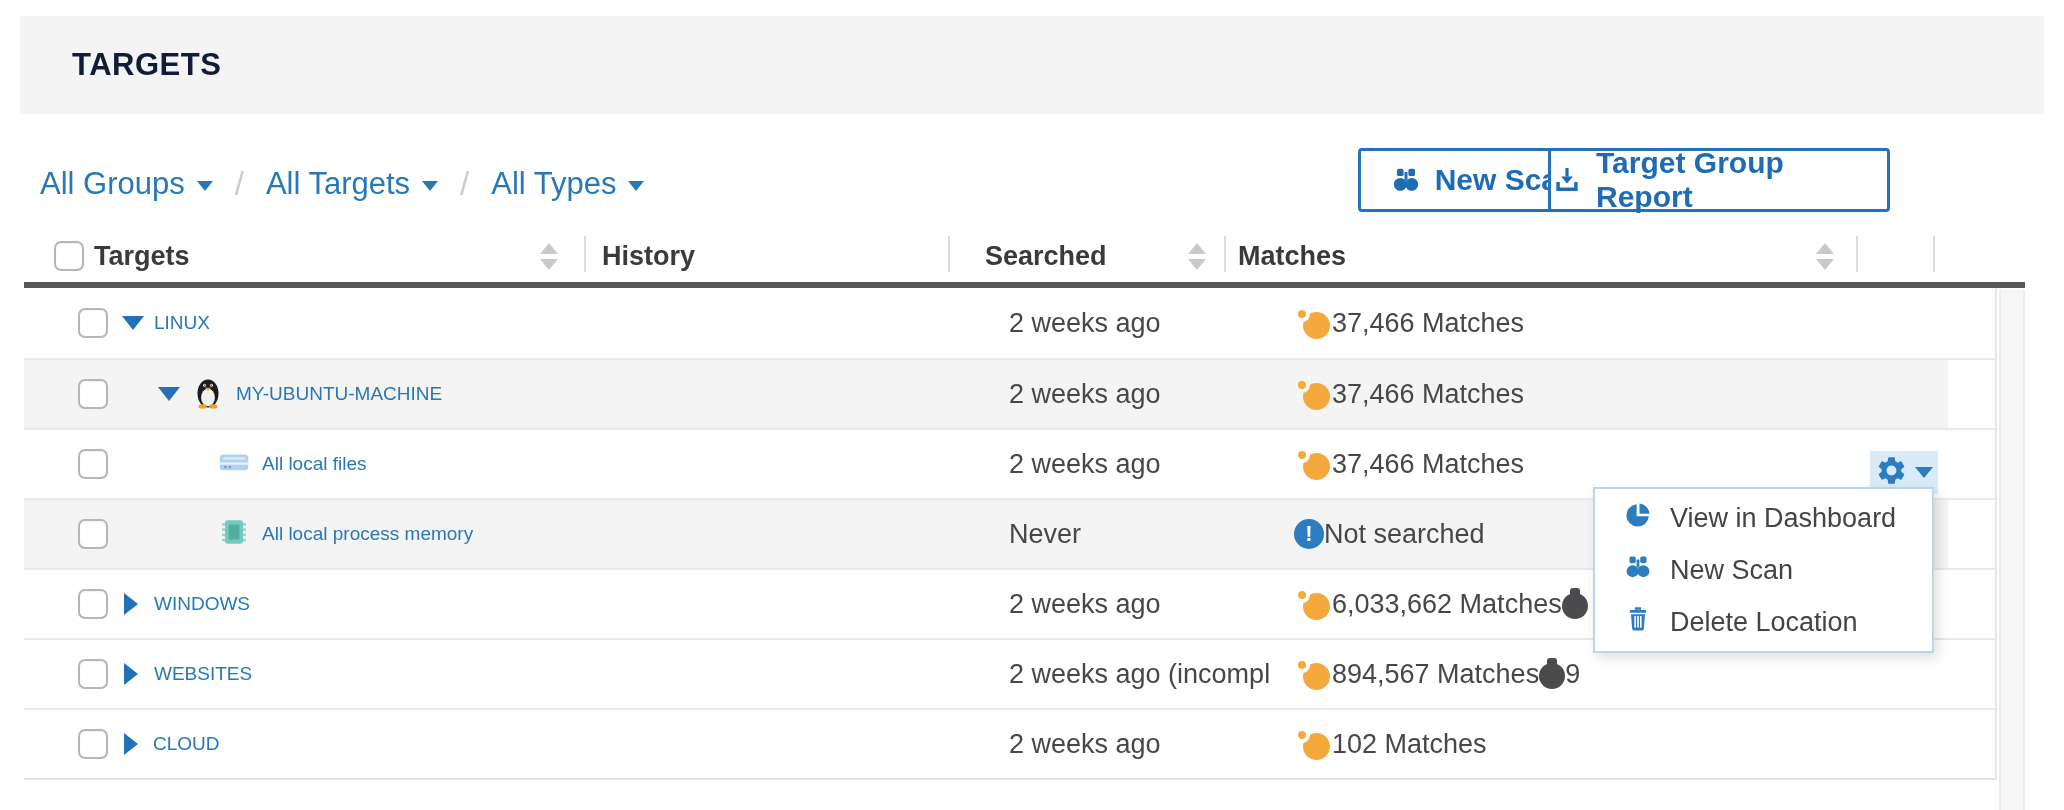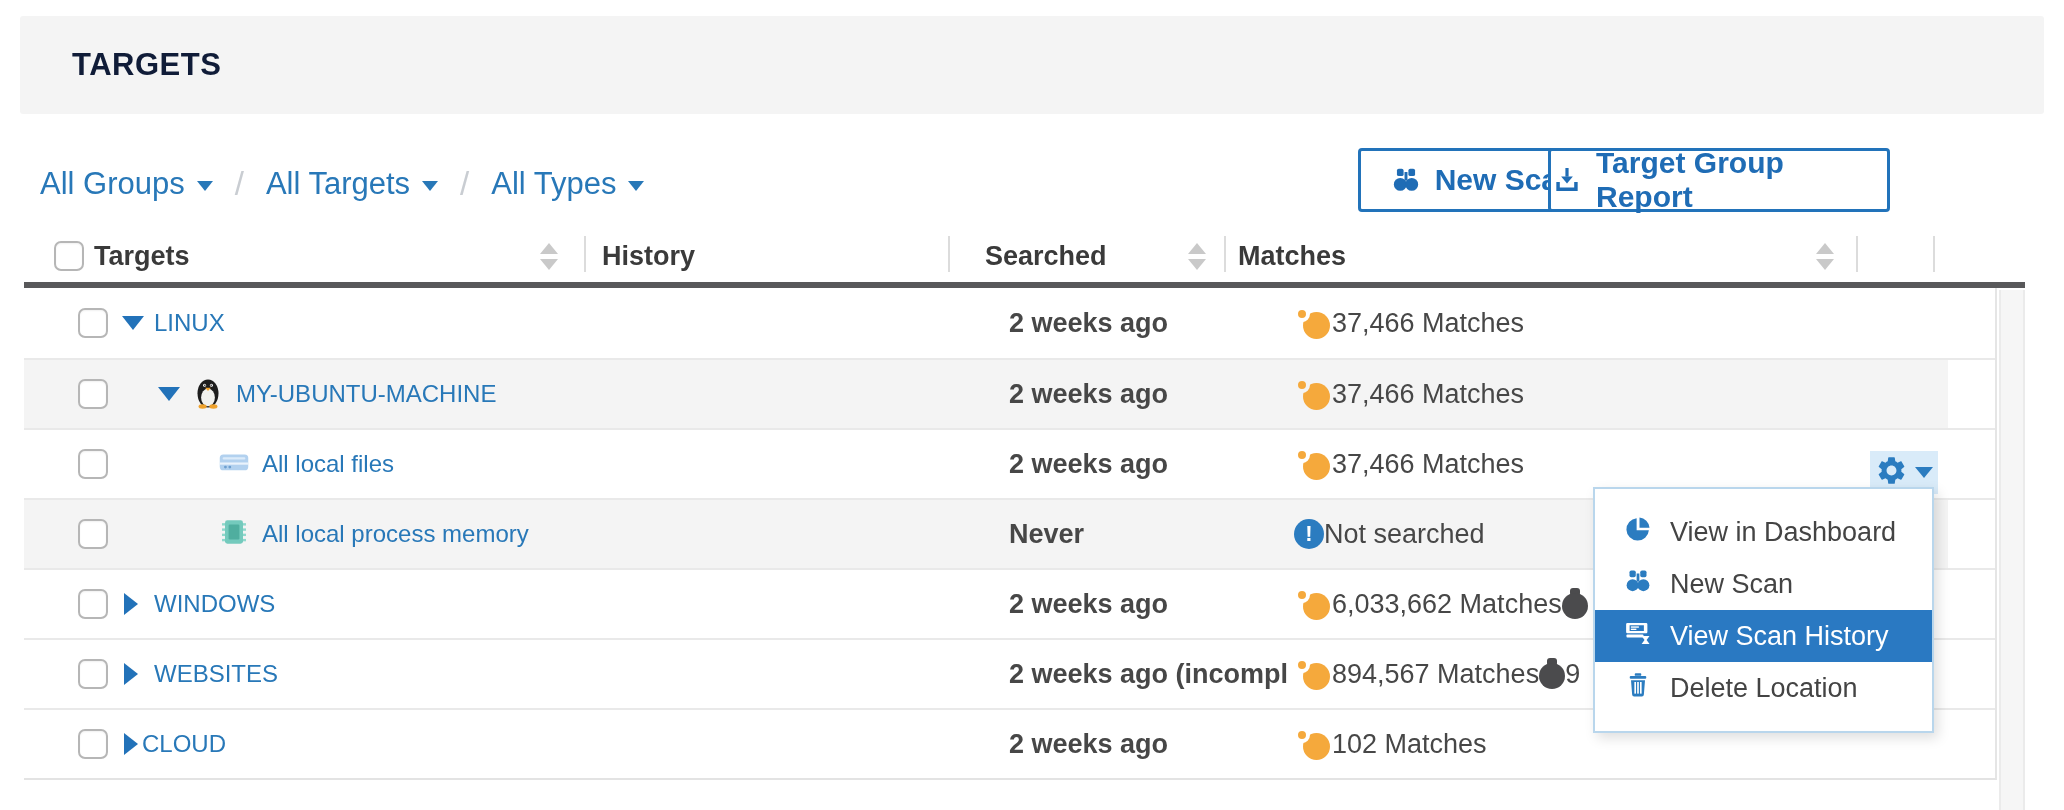--- a/index.html
+++ b/index.html
@@ -58,24 +58,24 @@
   .row + .row { border-top:2px solid #e9e9e9; }
   .row.striped { --rowbg:#f4f4f4; }
   .row .stripe { position:absolute; left:0; top:0; bottom:0; width:1924px; background:#f4f4f4; }
   .cell { position:absolute; top:0; height:100%; display:flex; align-items:center; }
 
   .cb { width:30px; height:30px; border:2px solid #b6b6b6; border-radius:7px; background:#fff;
         box-shadow:inset 0 1px 2px rgba(0,0,0,.06); cursor:pointer; }
   .c-check { left:54px; }
   .caret-open  { width:0; height:0; border-left:11px solid transparent; border-right:11px solid transparent; border-top:14px solid #2272b9; cursor:pointer; }
   .caret-closed{ width:0; height:0; border-top:11px solid transparent; border-bottom:11px solid transparent; border-left:14px solid #2272b9; cursor:pointer; }
-  .rowlink { font-size:24px; color:#2878b8; text-decoration:none; cursor:pointer; white-space:nowrap; }
+  .rowlink { font-size:19px; color:#2878b8; text-decoration:none; cursor:pointer; white-space:nowrap; }
   .type-ic { display:block; }
 
-  .c-searched { left:985px; width:282px; overflow:hidden; font-size:27px; color:#474747; white-space:nowrap;font-weight:bold; }
+  .c-searched { left:985px; width:282px; overflow:hidden; font-size:27px; color:#474747; white-space:nowrap; }
   .c-matches  { left:1270px; font-size:27px; color:#474747; white-space:nowrap; }
 
   .match-ic { position:relative; width:38px; height:34px; flex:0 0 auto; }
   .match-ic .big   { position:absolute; left:9px; top:6px; width:27px; height:27px; border-radius:50%; background:#f5a93c; }
   .match-ic .small { position:absolute; left:0; top:0; width:16px; height:16px; border-radius:50%; background:#f5a93c; border:4px solid var(--rowbg); }
   .ns-ic { width:30px; height:30px; border-radius:50%; background:#2b7cc0; color:#fff; font-weight:bold;
            font-size:22px; display:flex; align-items:center; justify-content:center; flex:0 0 auto; }
   .risk-ic { position:relative; width:26px; height:32px; flex:0 0 auto; }
   .risk-ic .ball { position:absolute; bottom:1px; left:0; width:26px; height:26px; border-radius:50%; background:#4b4b4d; }
   .risk-ic .neck { position:absolute; top:0; left:8px; width:10px; height:8px; border-radius:3px; background:#4b4b4d; }
@@ -84,21 +84,21 @@
   .gear-btn { position:absolute; left:1846px; top:21px; width:68px; height:43px; background:#d9ebf9;
               display:flex; align-items:center; justify-content:center; gap:7px; cursor:pointer; }
   .gear-caret { width:0; height:0; border-left:9px solid transparent; border-right:9px solid transparent; border-top:11px solid #2b7cc0; }
 
   
   .gutter { position:absolute; left:1999px; top:290px; width:26px; height:520px;
             background:#f6f6f6; border-left:2px solid #ebebeb; border-right:2px solid #ebebeb; }
 
   
   .menu { position:absolute; left:1593px; top:487px; width:341px; background:#fff;
-          border:2px solid #b9d6ec; box-shadow:4px 5px 12px rgba(0,0,0,.13); padding:17px 0; z-index:10; }
+          border:2px solid #b9d6ec; box-shadow:4px 5px 12px rgba(0,0,0,.13); padding:3px 0; z-index:10; }
   .menu-item { height:52px; display:flex; align-items:center; gap:17px; padding-left:28px;
                font-size:27px; color:#444; cursor:pointer; white-space:nowrap; }
   .menu-item.selected { background:#2a79c2; color:#fff; }
   .menu-item svg { flex:0 0 auto; }
 </style>
 </head>
 <body>
 
 <div class="screen">
 
@@ -355,21 +355,21 @@
       </div>
     </div>
 
     <div class="row">
       <div class="cell c-check">
           <span class="cb"></span>
         </div>
       <div class="cell" style="left:100px;">
           <span class="caret-closed"></span>
         </div>
-      <div class="cell" style="left:118px;text-align:center;">
+      <div class="cell" style="left:129px;text-align:center;">
           <a class="rowlink">CLOUD</a>
         </div>
       <div class="cell c-searched">2 weeks ago</div>
       <div class="cell c-matches">
         <span class="match-ic">
             <span class="big"></span>
             <span class="small"></span>
           </span>
         <span>102 Matches</span>
       </div>
@@ -391,32 +391,20 @@
       <span>
         <svg width="30" height="30" viewBox="0 0 24 24" fill="#2b7cc0">
           <rect x="5.2" y="3.5" width="5" height="5.5" rx="1.4"></rect>
           <rect x="13.8" y="3.5" width="5" height="5.5" rx="1.4"></rect>
           <circle cx="7.7" cy="15.3" r="4.8"></circle>
           <circle cx="16.3" cy="15.3" r="4.8"></circle>
           <rect x="10.9" y="6" width="2.2" height="6.5"></rect>
         </svg>
       </span>
       <span>New Scan</span>
-    </div>
-    <div class="menu-item selected">
-      <span>
-        <svg width="30" height="30" viewBox="0 0 24 24" fill="#ffffff">
-          <path d="M3.5 4h15a1 1 0 0 1 1 1v6.2a1 1 0 0 1-1 1h-15a1 1 0 0 1-1-1V5a1 1 0 0 1 1-1zm1.8 1.8v4.6h11.4V5.8H5.3z"></path>
-          <rect x="6.3" y="6.7" width="6.4" height="1.1"></rect>
-          <rect x="6.3" y="8.5" width="4.4" height="1.1"></rect>
-          <rect x="2.8" y="13.2" width="13.5" height="2.3" rx=".6"></rect>
-          <path d="M14.9 14.3h6.3l-2.3 3.2 2.3 3.2h-6.3l2.3-3.2z"></path>
-        </svg>
-      </span>
-      <span>View Scan History</span>
     </div>
     <div class="menu-item">
       <span>
         <svg width="30" height="30" viewBox="0 0 24 24" fill="#2b7cc0">
           <rect x="9.4" y="2.6" width="5.2" height="2" rx=".7"></rect>
           <rect x="5.4" y="4.8" width="13.2" height="2.2" rx=".8"></rect>
           <path d="M6.4 8.1h11.2l-.9 11.5a1.6 1.6 0 0 1-1.6 1.5H8.9a1.6 1.6 0 0 1-1.6-1.5L6.4 8.1z"></path>
           <rect x="9.1" y="9.6" width="1.3" height="9.3" fill="#ffffff"></rect>
           <rect x="11.35" y="9.6" width="1.3" height="9.3" fill="#ffffff"></rect>
           <rect x="13.6" y="9.6" width="1.3" height="9.3" fill="#ffffff"></rect>

